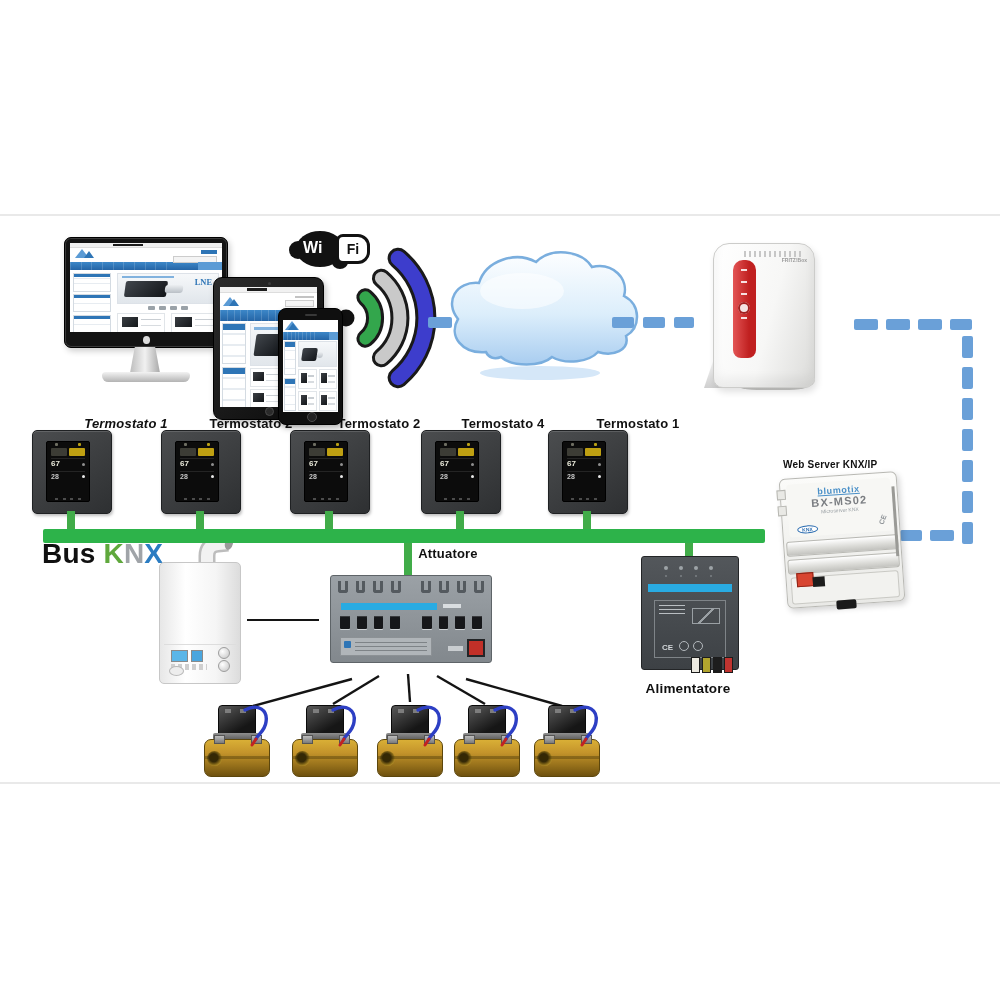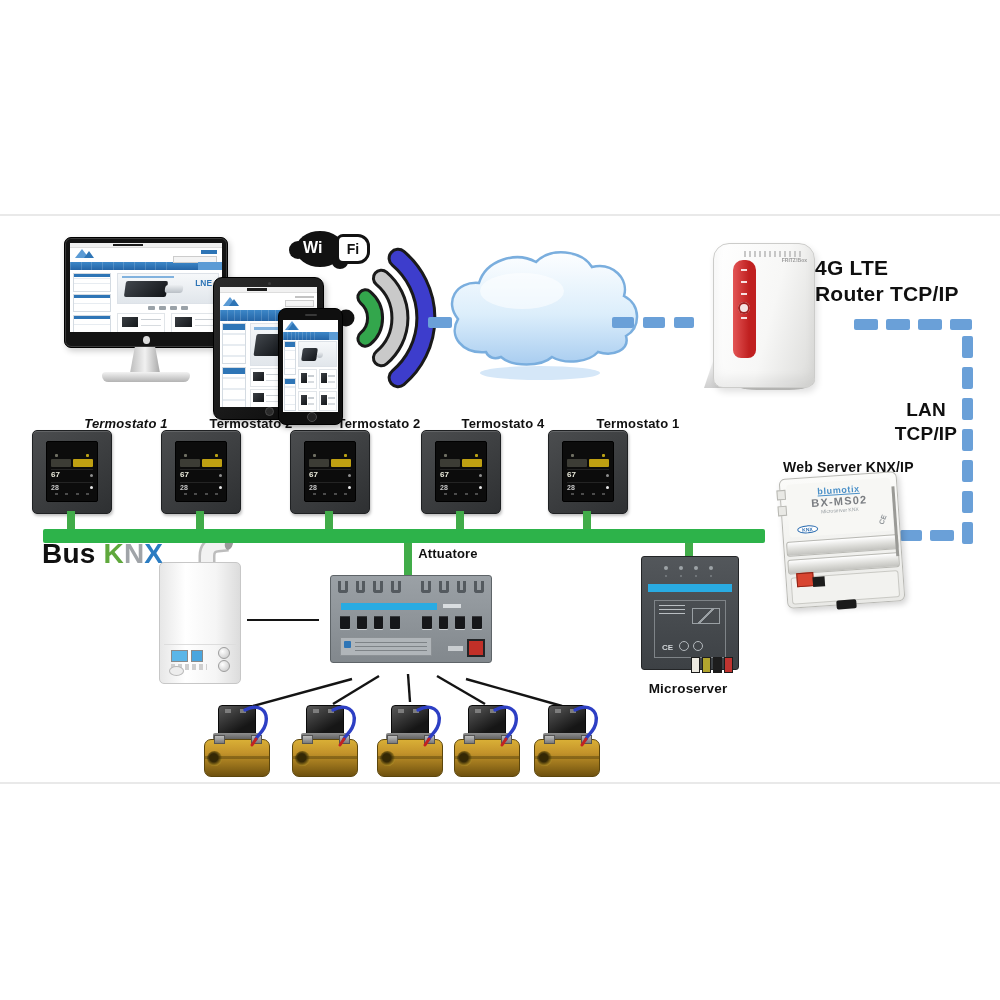--- a/index.html
+++ b/index.html
@@ -7,21 +7,21 @@
   .canvas{position:absolute;left:0;top:0;width:1000px;height:1000px;}
   .divider{position:absolute;left:0;width:1000px;height:2px;background:#e9e9e9;}
   .svg-under{position:absolute;left:0;top:0;z-index:1;pointer-events:none;}
   .svg-over{position:absolute;left:0;top:0;z-index:6;pointer-events:none;}
 
   
   .lbl{position:absolute;font-weight:800;color:#101010;letter-spacing:.2px;}
   .t-lbl{font-size:13px;width:130px;text-align:center;top:416px;}
   .router-lbl{left:815px;top:255px;font-size:21px;line-height:26px;}
   .lan-lbl{left:880px;top:398px;width:92px;font-size:19px;line-height:24px;text-align:center;}
-  .ws-lbl{left:783px;top:459px;font-size:14px;white-space:nowrap;}
+  .ws-lbl{left:783px;top:459px;font-size:10px;white-space:nowrap;}
   .att-lbl{left:398px;top:546px;width:100px;text-align:center;font-size:13px;}
   .ali-lbl{left:628px;top:681px;width:120px;text-align:center;font-size:13.5px;}
   .bus-lbl{left:42px;top:538px;font-size:28px;font-weight:900;}
   .bus-k{color:#5fa83c;} .bus-n{color:#a0a4a8;} .bus-x{color:#2b7cc2;}
 
   
   .dash{position:absolute;background:#6aa0d8;border-radius:2px;height:11px;z-index:2;}
   .dashv{width:11px;}
 
   
@@ -62,42 +62,42 @@
   .w-nav:before{content:"";flex:0 0 64%;background:repeating-linear-gradient(90deg,rgba(255,255,255,.16) 0 1px,transparent 1px 11%);}
   .w-nav:after{content:"";margin-left:auto;flex:0 0 16%;background:#5b9bd5;}
   .w-body{display:flex;height:74%;}
   .w-side{width:25%;padding:2%;display:flex;flex-direction:column;gap:4%;}
   .w-box{flex:1;border:1px solid #d4dbe2;background:linear-gradient(#2e75b6 0 16%,#ffffff 16%),repeating-linear-gradient(#fff 0 24%,#e7ecf1 24% 28%);background-blend-mode:multiply;}
   .w-main{flex:1;padding:2%;display:flex;flex-direction:column;gap:3%;}
   .w-banner{height:48%;background:linear-gradient(#f6f8fa,#e1e6eb);border:1px solid #dde2e8;position:relative;}
   .w-cap{position:absolute;left:4%;top:7%;width:52%;height:8%;background:#5b9bd5;opacity:.75;}
   .w-prod{position:absolute;left:7%;top:24%;width:42%;height:55%;background:linear-gradient(135deg,#41464c,#121519);transform:skewX(-8deg);border-radius:2px;}
   .w-prod:after{content:"";position:absolute;right:-38%;top:28%;width:42%;height:50%;background:linear-gradient(#eceff2,#b9bfc6);border-radius:3px;}
-  .w-lne{position:absolute;right:6%;top:14%;color:#2e75b6;font-weight:800;font-size:1.2em;}
+  .w-lne{position:absolute;right:6%;top:14%;color:#2e75b6;font-weight:800;font-size:1.2em;font-family:Liberation Serif, serif;}
   .w-icons{height:9%;display:flex;gap:4%;justify-content:center;align-items:center;}
   .w-ic{width:7%;height:70%;background:#9aa2a8;border-radius:1px;}
   .w-cards{flex:1;display:flex;gap:5%;}
   .w-card{flex:1;border:1px solid #e1e5e9;position:relative;}
   .w-card:before{content:"";position:absolute;left:8%;top:18%;width:36%;height:52%;background:linear-gradient(135deg,#3b3f44,#15181b);}
   .w-card:after{content:"";position:absolute;right:8%;top:26%;width:42%;height:10%;background:#c9ced3;box-shadow:0 6px 0 #d8dce0;}
 
   
   .router{position:absolute;left:704px;top:243px;width:112px;height:152px;z-index:2;}
   .router-body{position:absolute;left:9px;top:0;width:100px;height:143px;background:linear-gradient(105deg,#ffffff 0%,#f7f7f6 55%,#dbdbd9 100%);border:1px solid #ccccca;border-radius:16px 16px 10px 10px;box-shadow:inset 0 -8px 12px rgba(0,0,0,.06),2px 4px 7px rgba(0,0,0,.12);}
   .router-vents{position:absolute;left:30px;top:7px;width:60px;height:6px;background:repeating-linear-gradient(90deg,#c7c7c7 0 2px,transparent 2px 5px);}
   .router-brand{position:absolute;right:7px;top:13px;font-size:5px;color:#9b9b9b;font-weight:bold;}
   .router-red{position:absolute;left:19px;top:16px;width:23px;height:98px;background:linear-gradient(90deg,#e35555,#c02020 70%);border-radius:10px 10px 8px 8px;}
   .router-red:before{content:"";position:absolute;left:8px;top:9px;width:6px;height:54px;background:repeating-linear-gradient(180deg,rgba(255,255,255,.85) 0 2px,transparent 2px 12px);}
   .router-red:after{content:"";position:absolute;left:5px;top:42px;width:12px;height:12px;border-radius:50%;background:#f4e3e3;box-shadow:inset 0 0 0 2px #a32020;}
   .router-foot{position:absolute;left:0;top:115px;width:42px;height:30px;background:linear-gradient(#fafafa,#cfcfcf);clip-path:polygon(24% 0,62% 0,100% 55%,80% 100%,0 100%);}
   .router-base{position:absolute;left:27px;top:129px;width:84px;height:18px;background:linear-gradient(#f1f1ef,#c4c4c2);border-radius:10px 14px 50% 50% / 10px 14px 85% 85%;}
 
   
   .thermo{position:absolute;top:430px;width:78px;height:82px;background:linear-gradient(145deg,#4b4d4f,#2e3032);border:1px solid #1f2123;border-radius:5px;box-shadow:inset 0 1px 0 rgba(255,255,255,.14),1px 2px 3px rgba(0,0,0,.25);z-index:2;}
-  .t-screen{position:absolute;left:13px;top:10px;width:52px;height:61px;background:#0c0c0c;border:1px solid #000;border-radius:2px;padding:12px 4px;display:flex;flex-direction:column;gap:2px;box-sizing:border-box;}
+  .t-screen{position:absolute;left:13px;top:10px;width:44px;height:61px;background:#0c0c0c;border:1px solid #000;border-radius:2px;padding:1px 4px;display:flex;flex-direction:column;gap:2px;box-sizing:border-box;}
   .t-icons{display:flex;justify-content:space-between;padding:0 4px;}
   .t-pix{width:3px;height:3px;background:#6e6e62;border-radius:1px;}
   .t-pix.hot{background:#b9a015;}
   .t-r1{display:flex;gap:2px;}
   .t-cell{flex:1;height:8px;background:#3c3c35;border-radius:1px;}
   .t-cell.on{background:#bfa012;}
   .t-row{display:flex;justify-content:space-between;align-items:center;border-top:1px solid #242424;padding-top:1px;}
   .t-temp{font-size:8px;font-weight:bold;color:#e9e9da;line-height:1.1;}
   .t-temp2{font-size:7px;font-weight:bold;color:#c6c6c6;line-height:1.1;}
   .t-mini{width:3px;height:3px;background:#8f8f8f;border-radius:50%;}
@@ -355,28 +355,20 @@
 
   <div class="router">
     <div class="router-foot"></div>
     <div class="router-base"></div>
     <div class="router-body">
       <div class="router-vents"></div>
       <div class="router-brand">FRITZ!Box</div>
       <div class="router-red"></div>
     </div>
   </div>
-  <div class="lbl router-lbl">
-    <div>4G LTE</div>
-    <div>Router TCP/IP</div>
-  </div>
-  <div class="lbl lan-lbl">
-    <div>LAN</div>
-    <div>TCP/IP</div>
-  </div>
 
   <div class="lbl t-lbl" style="left:61px;font-style:italic;">Termostato 1</div>
   <div class="lbl t-lbl" style="left:186px;">Termostato 2</div>
   <div class="lbl t-lbl" style="left:314px;">Termostato 2</div>
   <div class="lbl t-lbl" style="left:438px;">Termostato 4</div>
   <div class="lbl t-lbl" style="left:573px;">Termostato 1</div>
 
   <div class="thermo" style="left:32px;">
     <div class="t-screen">
       <div class="t-icons">
@@ -578,21 +570,21 @@
       <span class="psu-ico" style="left:24px;"></span>
       <span class="psu-ico" style="left:38px;"></span>
     </div>
     <div class="psu-terms">
       <span class="term" style="background:#ece9e0;"></span>
       <span class="term" style="background:#b1a42e;"></span>
       <span class="term" style="background:#1d1d1d;"></span>
       <span class="term" style="background:#c03430;"></span>
     </div>
   </div>
-  <div class="lbl ali-lbl">Microserver</div>
+  <div class="lbl ali-lbl">Alimentatore</div>
 
   <div class="lbl ws-lbl">Web Server KNX/IP</div>
   <div class="ws">
     <div class="ws-body">
       <span class="ws-tab" style="top:10px;"></span>
       <span class="ws-tab" style="top:26px;"></span>
       <div class="ws-face">
         <div class="ws-brand">blumotix</div>
         <div class="ws-model">BX-MS02</div>
         <div class="ws-sub">Microserver KNX</div>

